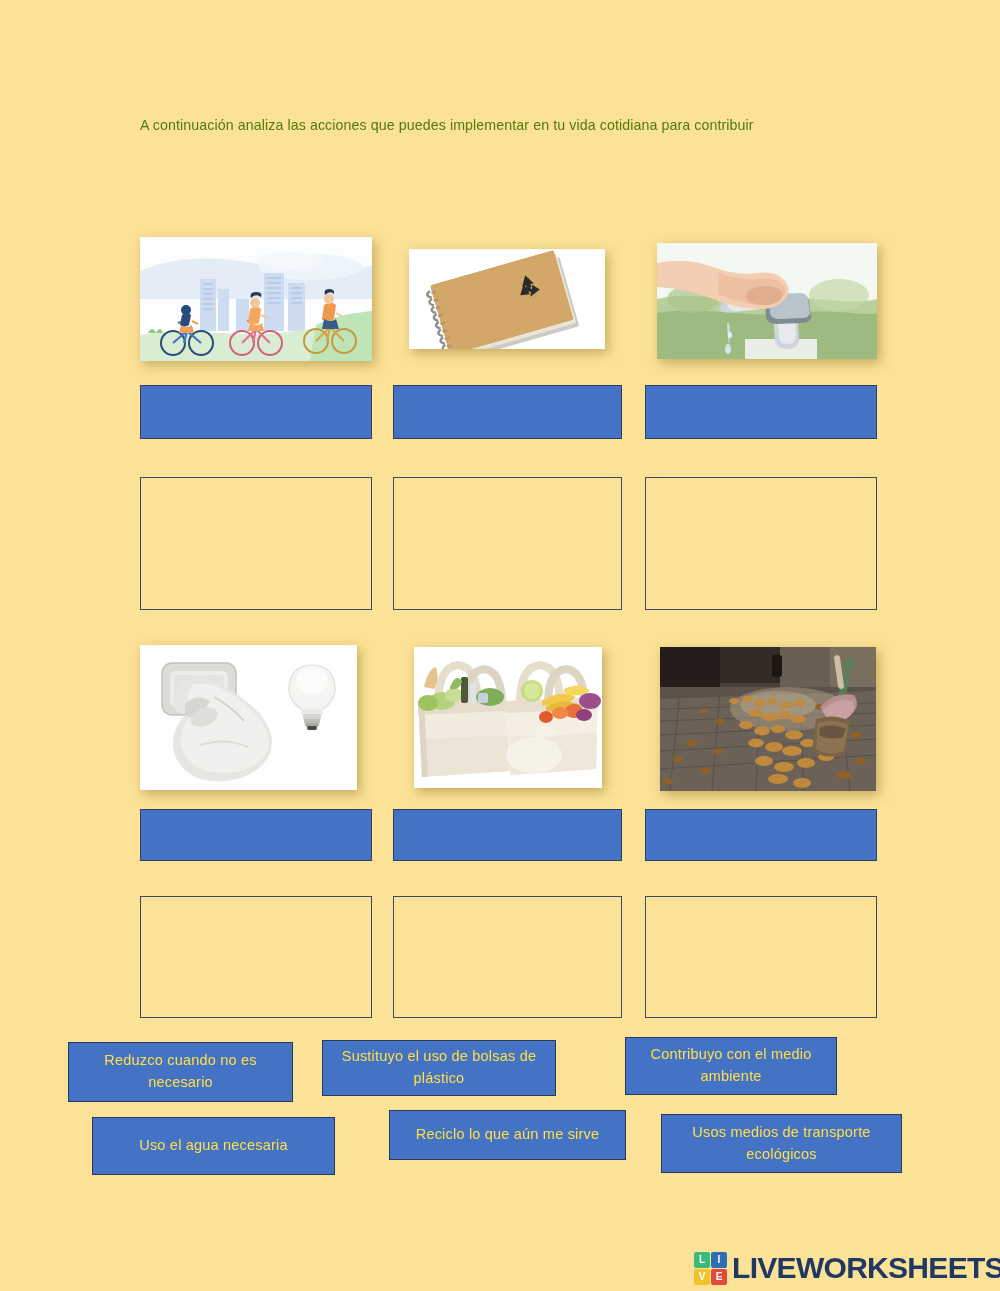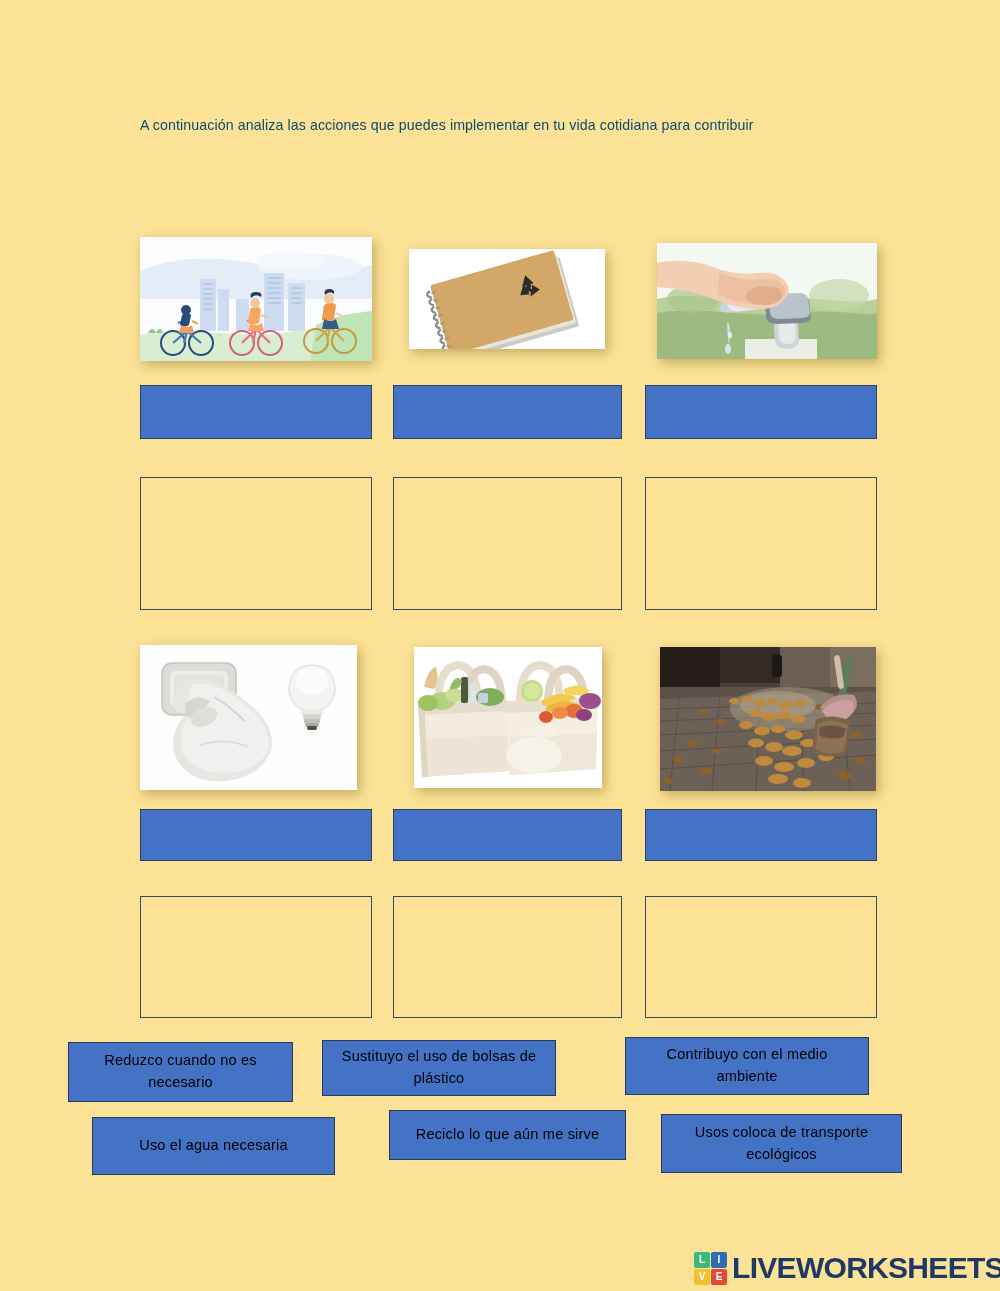--- a/index.html
+++ b/index.html
@@ -9,21 +9,21 @@
     background:#fce296;
     font-family:"Liberation Sans",sans-serif;
     overflow:hidden;position:relative;
   }
   .page{position:relative;width:1000px;height:1291px;}
 
   
   .instructions{
     position:absolute;left:140px;top:112px;width:724px;
     font-size:14.2px;line-height:1.95;
-    color:#0c4a6e;
+    color:#4d7c0f;
     text-align:justify;
     letter-spacing:.1px;
   }
   .instructions span{display:block;}
   .instructions .l2{text-align:justify;text-align-last:justify;}
 
   .pic{
     position:absolute;
     background:#ffffff;
     box-shadow:3px 4px 11px rgba(120,92,20,.42);
@@ -44,21 +44,21 @@
     border:1.6px solid #3a4a63;
     box-sizing:border-box;
   }
 
   
   .tag{
     position:absolute;
     background:#4472c4;
     border:1.5px solid #26395c;
     box-sizing:border-box;
-    color:#000000;
+    color:#fde047;
     font-size:14.5px;
     line-height:1.5;
     text-align:center;
     display:flex;align-items:center;justify-content:center;
     padding:4px 8px;
     letter-spacing:.2px;
     cursor:grab;
   }
 
   
@@ -402,27 +402,27 @@
   <div class="dropzone" style="left:645px;top:809px;width:232px;height:52px;"></div>
 
   <div class="answerbox" style="left:140px;top:896px;width:232px;height:122px;"></div>
   <div class="answerbox" style="left:393px;top:896px;width:229px;height:122px;"></div>
   <div class="answerbox" style="left:645px;top:896px;width:232px;height:122px;"></div>
 
   <div class="tag" style="left:68px;top:1042px;width:225px;height:60px;">Reduzco cuando no es necesario</div>
 
   <div class="tag" style="left:322px;top:1040px;width:234px;height:56px;text-align:center;">Sustituyo el uso de bolsas de plástico</div>
 
-  <div class="tag" style="left:625px;top:1037px;width:244px;height:58px;">Contribuyo con el medio ambiente</div>
+  <div class="tag" style="left:625px;top:1037px;width:212px;height:58px;">Contribuyo con el medio ambiente</div>
 
   <div class="tag" style="left:92px;top:1117px;width:243px;height:58px;">Uso el agua necesaria</div>
 
   <div class="tag" style="left:389px;top:1110px;width:237px;height:50px;text-align:right;">Reciclo lo que aún me sirve</div>
 
-  <div class="tag" style="left:661px;top:1114px;width:241px;height:59px;">Usos coloca de transporte ecológicos</div>
+  <div class="tag" style="left:661px;top:1114px;width:241px;height:59px;">Usos medios de transporte ecológicos</div>
 
   <div class="logo">
     <div class="logo-blocks">
       <div class="lb-l">L</div>
       <div class="lb-i">I</div>
       <div class="lb-v">V</div>
       <div class="lb-e">E</div>
     </div>
     <div class="logo-text">LIVEWORKSHEETS</div>
   </div>

